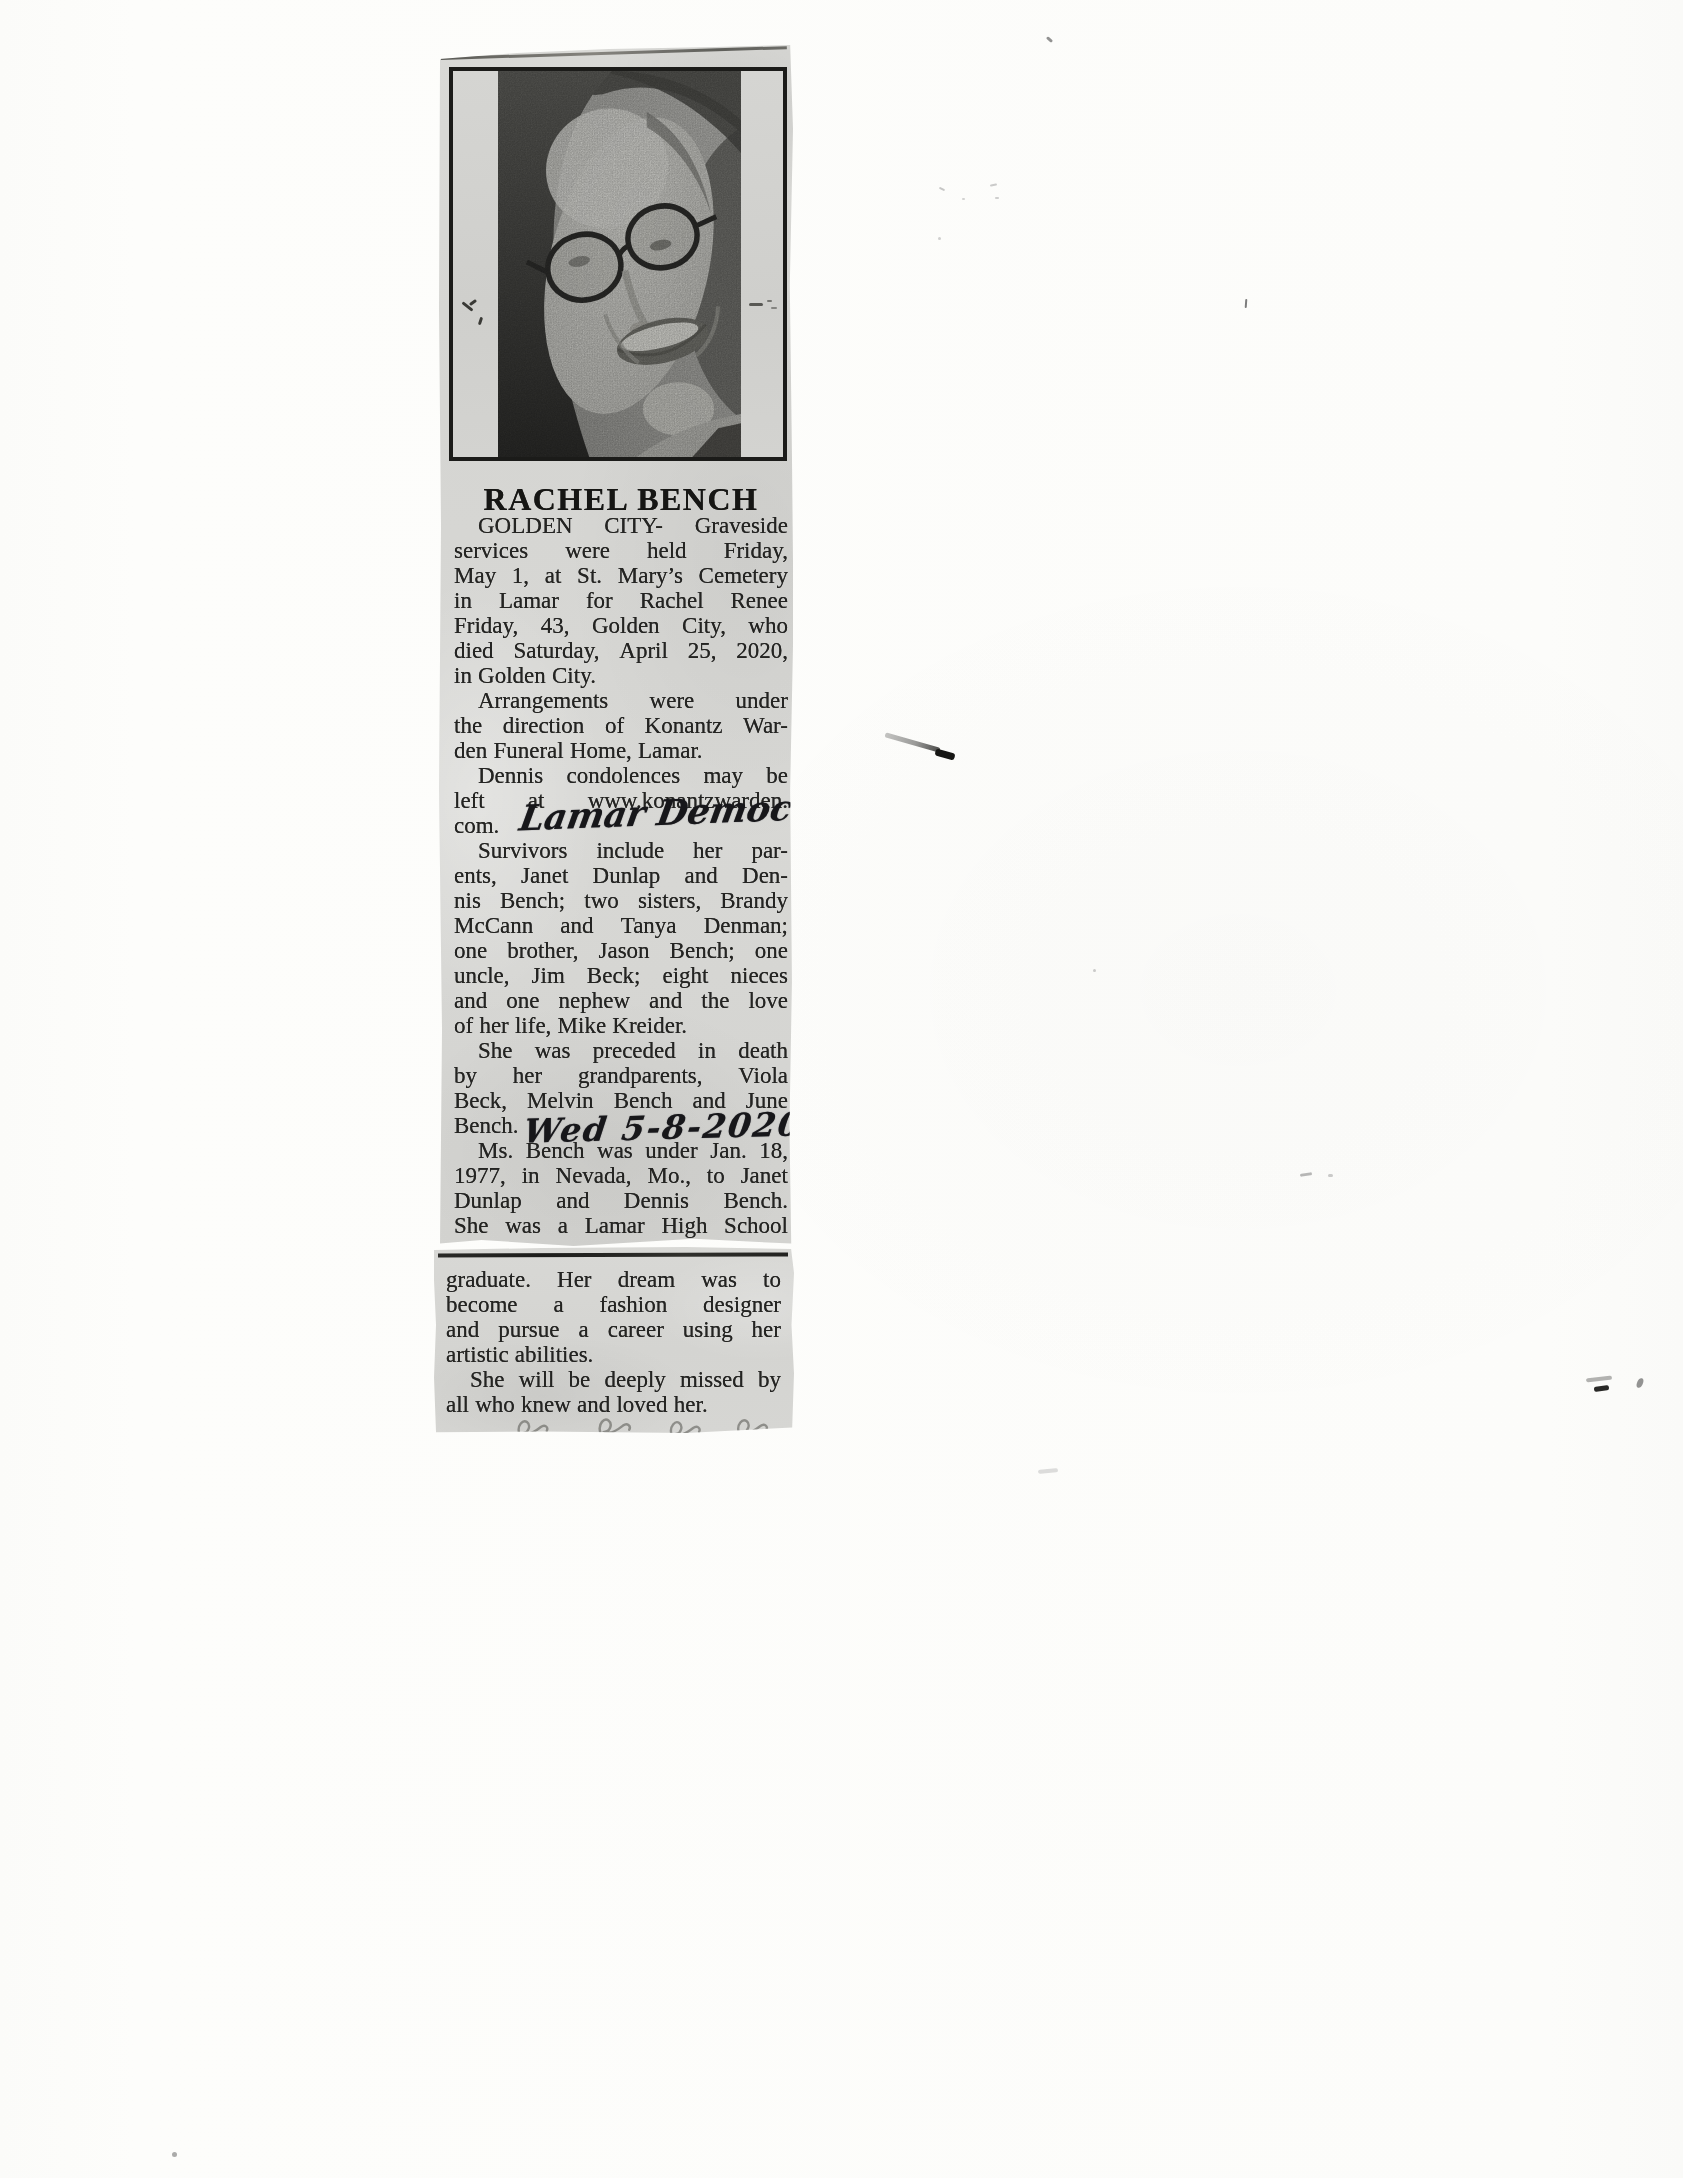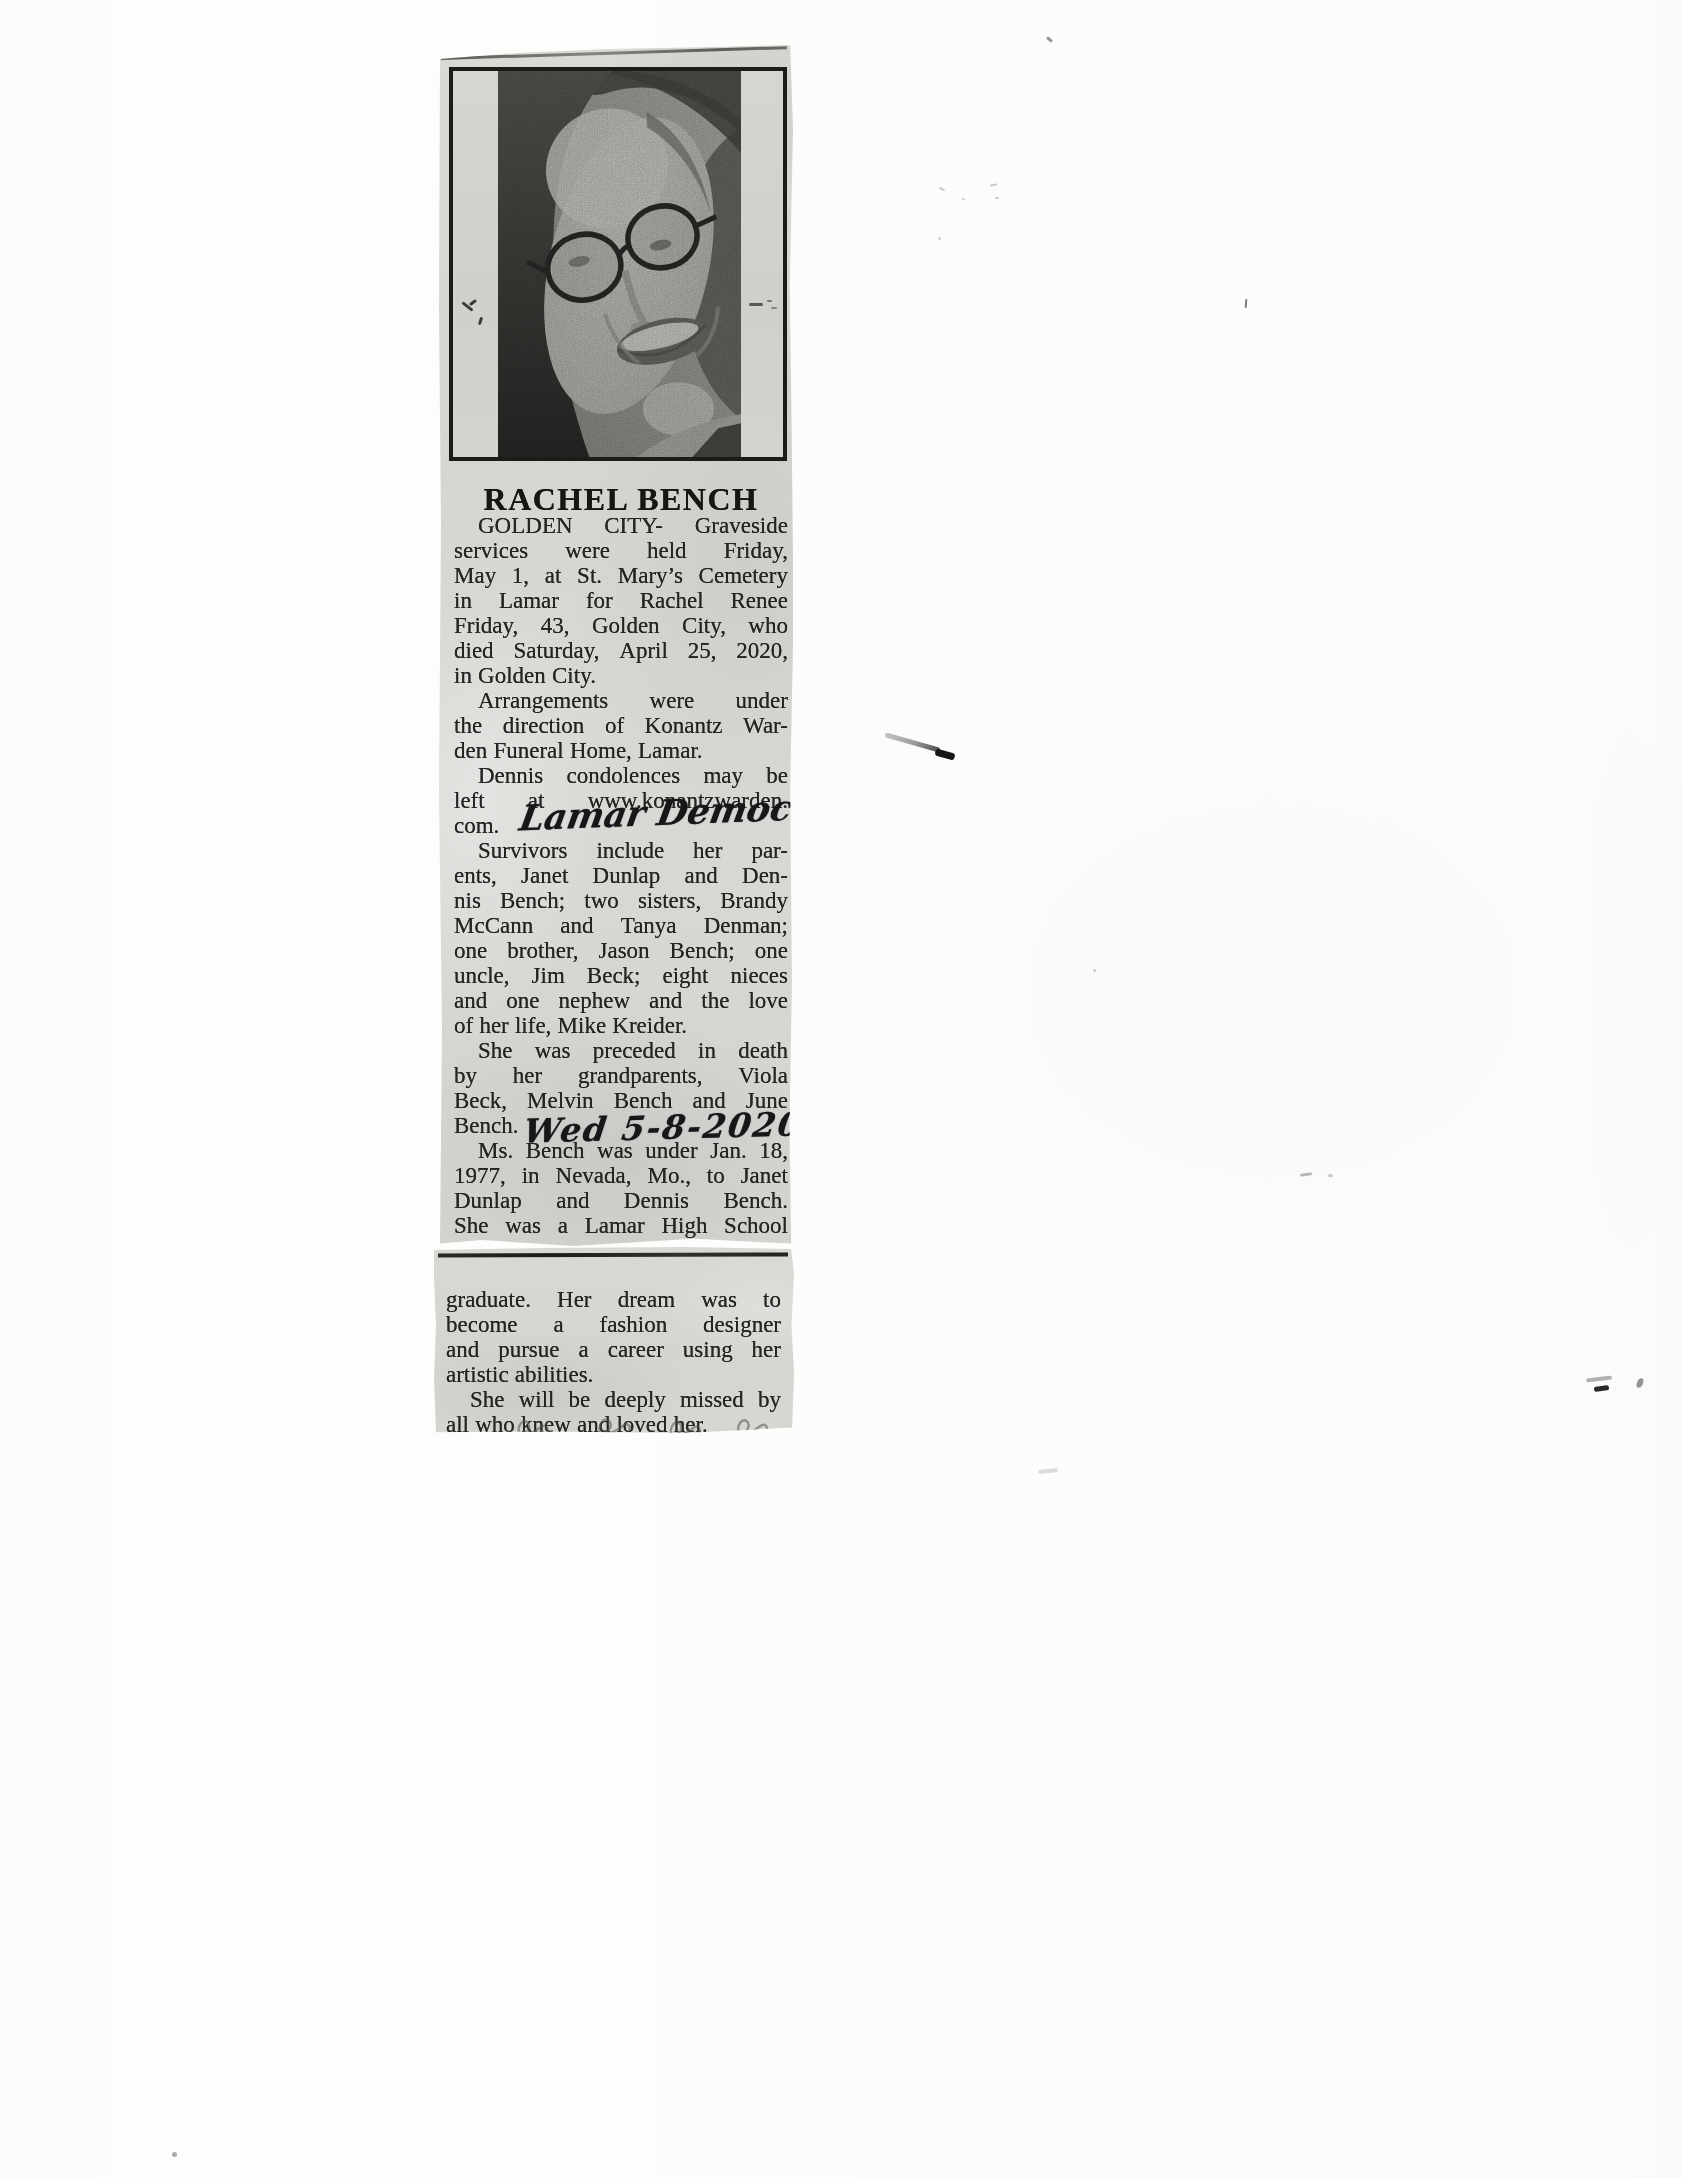--- a/index.html
+++ b/index.html
@@ -59,21 +59,21 @@
   .bar-mark{position:absolute;background:#3a3a36;border-radius:2px;}
 
   
   .headline{
     position:absolute;left:15px;width:334px;top:436px;
     text-align:center;font-weight:bold;font-size:32px;letter-spacing:1.5px;
     color:#161614;text-shadow:0 0 0.6px rgba(20,20,20,.85);
   }
   .column{position:absolute;}
   #col1{left:15px;top:468px;width:334px;}
-  #col2{left:12px;top:20px;width:335px;margin-top:20px;}
+  #col2{left:12px;top:20px;width:335px;}
   .line{
     display:flex;justify-content:space-between;
     height:25px;line-height:25px;font-size:23px;color:#242422;
     white-space:nowrap;text-shadow:0 0 0.5px rgba(25,25,25,.8);text-align:right;
   }
   .line.indent{padding-left:24px;}
   .line.last{justify-content:flex-start;gap:.27em;}
 
   
   .hw{

